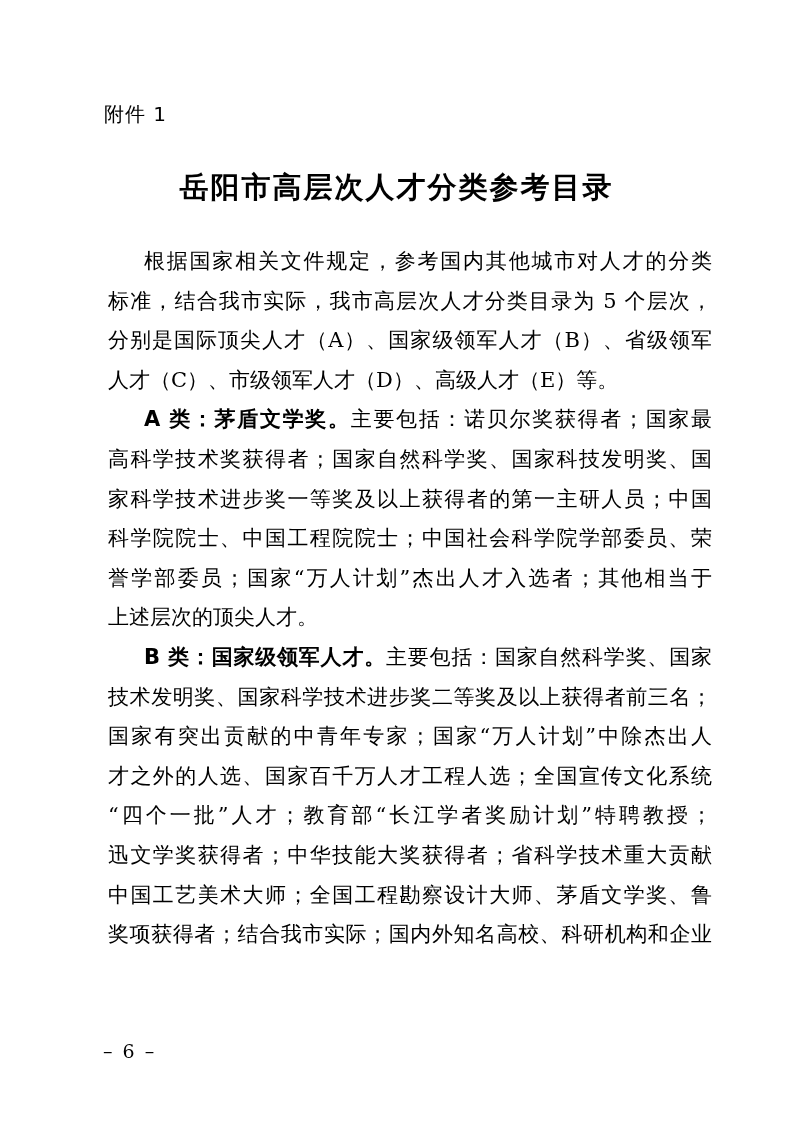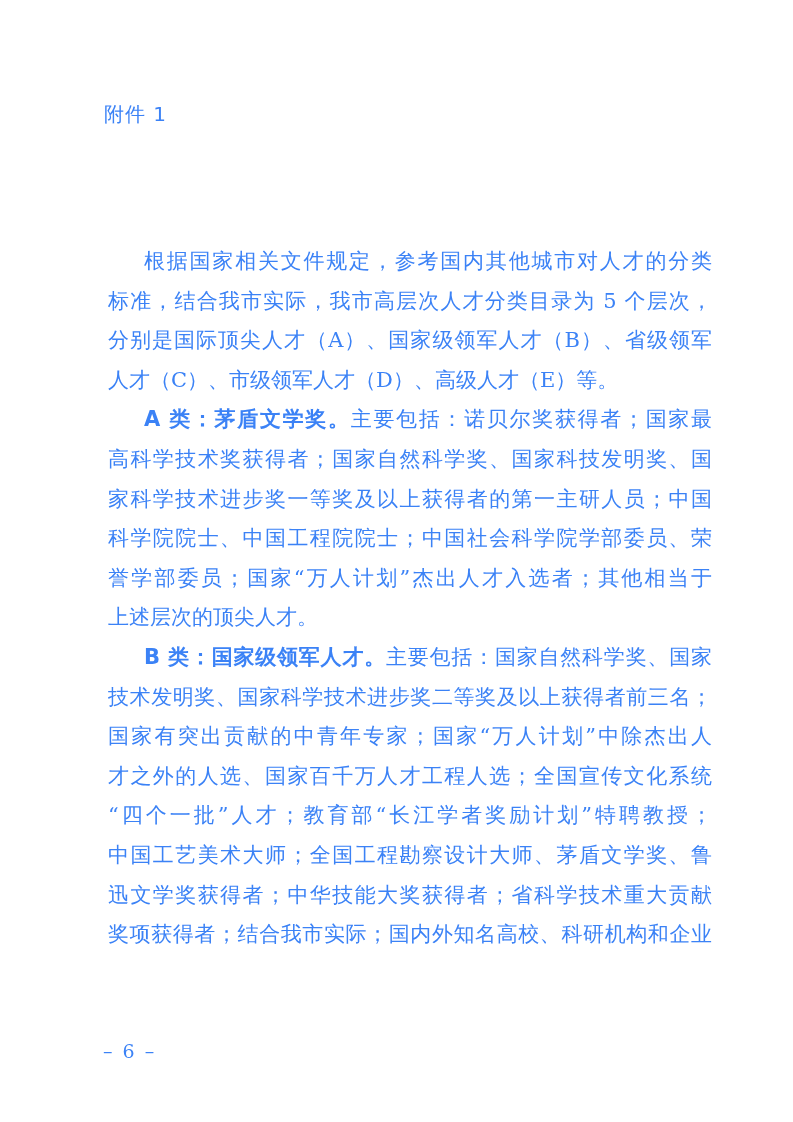--- a/index.html
+++ b/index.html
@@ -8,21 +8,21 @@
     background: #e8e8e8;
   }
   .page {
     position: relative;
     width: 793px;
     height: 1122px;
     margin: 0 auto;
     background: #ffffff;
     overflow: hidden;
     font-family: "DejaVu Serif", "Liberation Serif", serif;
-    color: #3b82f6;
+    color: #000000;
   }
   .attachment {
     position: absolute;
     left: 104px;
     top: 101px;
     font-size: 20px;
     font-family: "DejaVu Sans", "Liberation Sans", sans-serif;
     letter-spacing: 1px;
   }
   .doc-title {
@@ -67,36 +67,37 @@
     font-size: 19px;
     letter-spacing: 2px;
   }
 </style>
 </head>
 <body>
 
 <div class="page">
   <div class="attachment">附件 1</div>
 
+  <h1 class="doc-title">岳阳市高层次人才分类参考目录</h1>
 
   <div class="doc-body">
       <div class="line indent just"><span class="seg">根据国家相关文件规定，参考国内其他城市对人才的分类</span></div>
       <div class="line just"><span class="seg">标准，结合我市实际，我市高层次人才分类目录为 5 个层次，</span></div>
       <div class="line just"><span class="seg">分别是国际顶尖人才（A）、国家级领军人才（B）、省级领军</span></div>
       <div class="line"><span class="seg">人才（C）、市级领军人才（D）、高级人才（E）等。</span></div>
       <div class="line indent just"><span class="seg bold">A 类：茅盾文学奖。</span><span class="seg">主要包括：诺贝尔奖获得者；国家最</span></div>
       <div class="line just"><span class="seg">高科学技术奖获得者；国家自然科学奖、国家科技发明奖、国</span></div>
       <div class="line just"><span class="seg">家科学技术进步奖一等奖及以上获得者的第一主研人员；中国</span></div>
       <div class="line just"><span class="seg">科学院院士、中国工程院院士；中国社会科学院学部委员、荣</span></div>
       <div class="line just"><span class="seg">誉学部委员；国家“万人计划”杰出人才入选者；其他相当于</span></div>
       <div class="line"><span class="seg">上述层次的顶尖人才。</span></div>
       <div class="line indent just"><span class="seg bold">B 类：国家级领军人才。</span><span class="seg">主要包括：国家自然科学奖、国家</span></div>
       <div class="line just"><span class="seg">技术发明奖、国家科学技术进步奖二等奖及以上获得者前三名；</span></div>
       <div class="line just"><span class="seg">国家有突出贡献的中青年专家；国家“万人计划”中除杰出人</span></div>
       <div class="line just"><span class="seg">才之外的人选、国家百千万人才工程人选；全国宣传文化系统</span></div>
       <div class="line just"><span class="seg">“四个一批”人才；教育部“长江学者奖励计划”特聘教授；</span></div>
+      <div class="line just"><span class="seg">迅文学奖获得者；中华技能大奖获得者；省科学技术重大贡献</span></div>
       <div class="line just"><span class="seg">中国工艺美术大师；全国工程勘察设计大师、茅盾文学奖、鲁</span></div>
-      <div class="line just"><span class="seg">迅文学奖获得者；中华技能大奖获得者；省科学技术重大贡献</span></div>
       <div class="line just"><span class="seg">奖项获得者；结合我市实际；国内外知名高校、科研机构和企业</span></div>
     </div>
 
   <div class="page-number">– 6 –</div>
 </div>
 
 </body></html>

